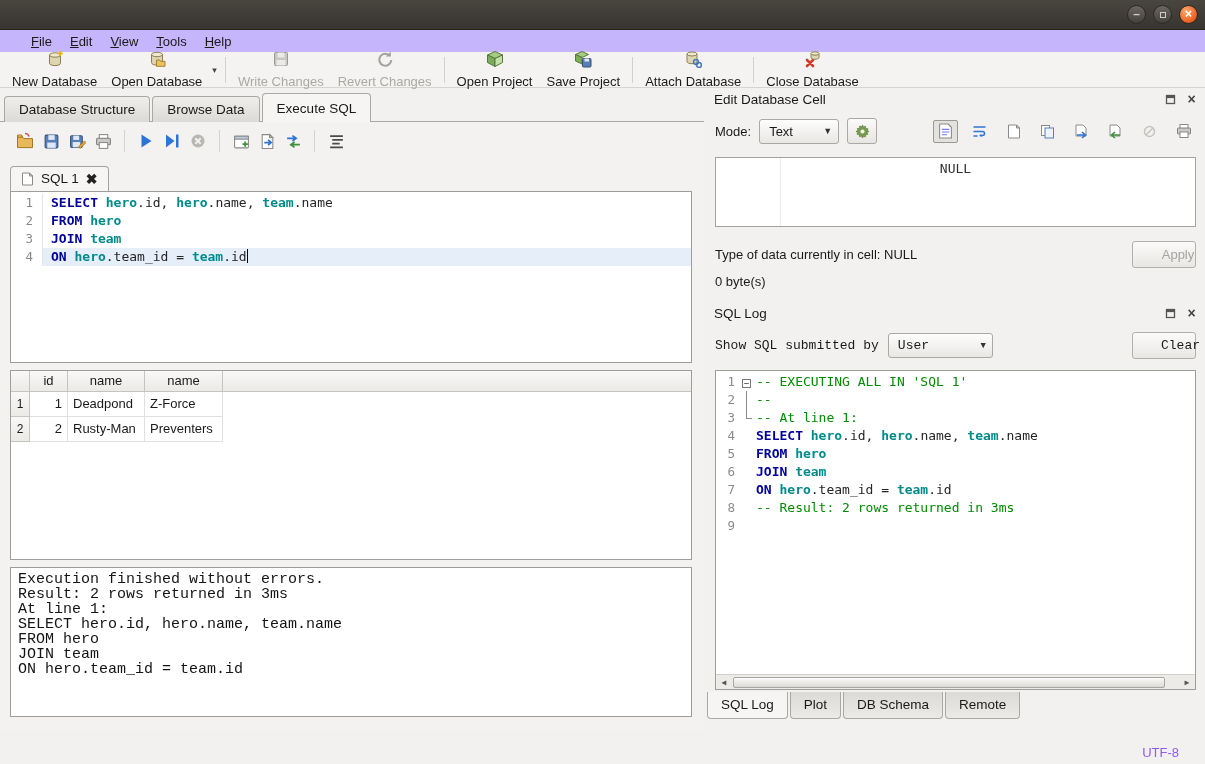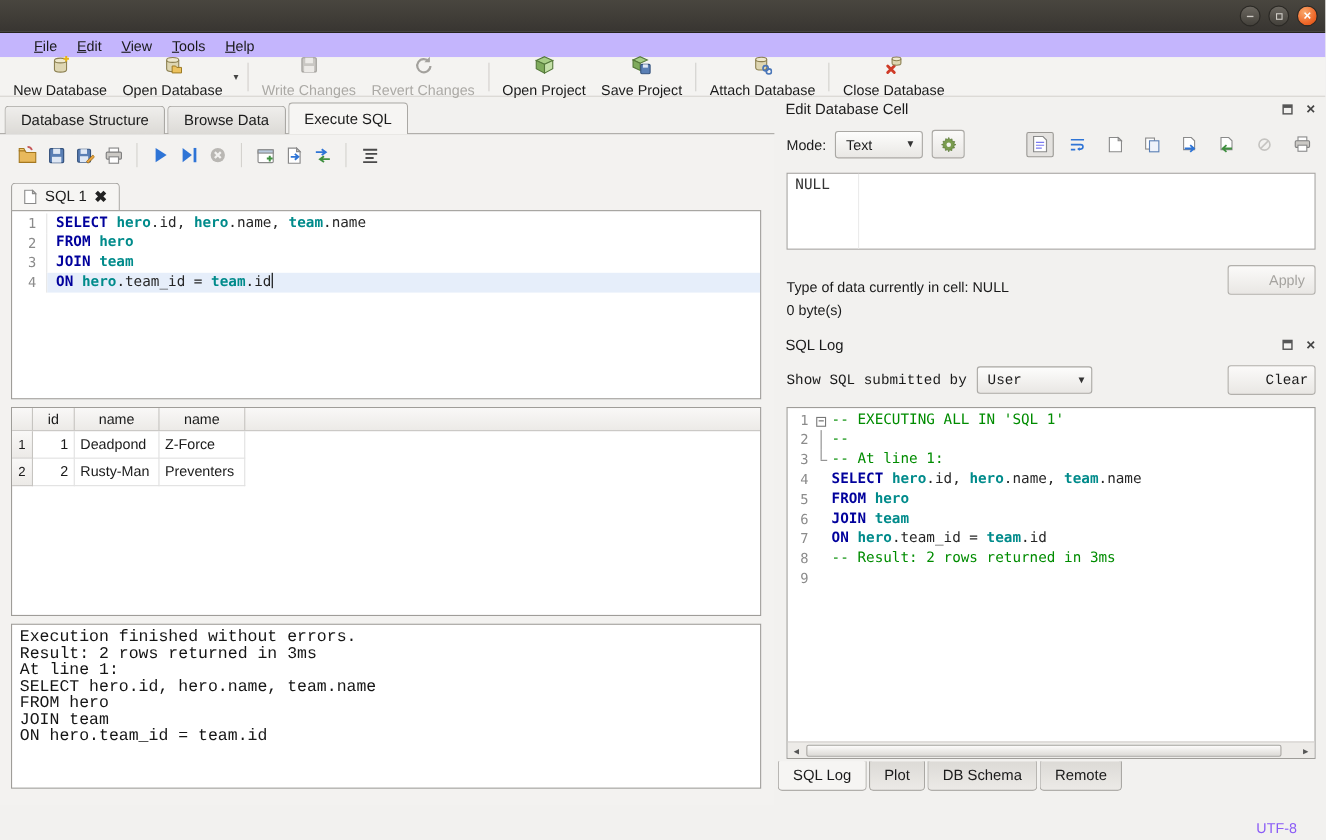--- a/index.html
+++ b/index.html
@@ -76,26 +76,26 @@
   .dock-close { font-size:14px; font-weight:bold; color:#444; line-height:13px; }
   .mode-row { display:flex; align-items:center; gap:8px; padding:8px 9px 4px; }
   .combo { height:25px; background:linear-gradient(#fdfdfc,#e9e7e4); border:1px solid #aaa8a4; border-radius:3px; display:flex; align-items:center; padding:0 6px 0 9px; gap:12px; }
   .combo .arr { font-size:9px; color:#333; }
   .sq-btn { width:30px; height:26px; border:1px solid #aaa8a4; border-radius:3px; background:linear-gradient(#fbfaf9,#e8e6e3); display:flex; align-items:center; justify-content:center; }
   .cell-icons { margin-left:auto; display:flex; gap:9px; align-items:center; }
   .mini-btn { width:25px; height:23px; display:flex; align-items:center; justify-content:center; border-radius:2px; }
   .mini-btn.checked { border:1px solid #9a9894; background:#e4e2df; }
   .mini-btn.disabled { opacity:.5; }
 
-  .cell-value-box { margin:9px 9px 0; height:70px; border:1px solid #a5a3a0; background:#fff; position:relative; font-family:"DejaVu Sans Mono", monospace; font-size:13px; color:#333; padding:3px 7px; }
+  .cell-value-box { margin:9px 9px 0; height:70px; border:1px solid #a5a3a0; background:#fff; position:relative; font-family:"DejaVu Sans Mono", monospace; font-size:13px; color:#333; padding:3px 7px;text-align:center; }
   .cell-value-box::after { content:''; position:absolute; left:64px; top:0; bottom:0; width:1px; background:#ebebeb; }
 
-  .cellinfo-row { display:flex; align-items:flex-end; padding:14px 9px 0; }
+  .cellinfo-row { display:flex; align-items:center; padding:14px 9px 0; }
   .byte-info { padding:6px 9px 0; }
-  .push-btn { width:80px; height:27px; border:1px solid #b2b0ac; border-radius:3px; background:linear-gradient(#fbfaf9,#e9e7e4); text-align:center; line-height:25px; margin-left:auto;padding-left:28px; }
+  .push-btn { width:64px; height:27px; border:1px solid #b2b0ac; border-radius:3px; background:linear-gradient(#fbfaf9,#e9e7e4); text-align:center; line-height:25px; margin-left:auto;padding-left:28px; }
   .push-btn.disabled { color:#a5a39f; }
 
   .log-filter-row { display:flex; align-items:center; gap:9px; padding:8px 9px 4px;font-family:Liberation Mono, monospace; }
   .log-frame { margin:7px 9px 0; height:320px; border:1px solid #9f9d99; background:#fff; font-family:"DejaVu Sans Mono", monospace; font-size:13px; position:relative; overflow:hidden; padding-top:2px; }
   .log-line { display:flex; height:18px; line-height:18px; }
   .log-gutter { width:24px; flex:none; text-align:right; padding-right:5px; color:#8b8b8b; font-size:12.5px; }
   .fold-col { width:16px; flex:none; position:relative; }
   .fold-box { display:inline-block; width:9px; height:9px; border:1px solid #787878; background:#fff; font-size:9px; line-height:7px; text-align:center; color:#333; margin:4px 0 0 2px; }
   .fold-mid::before { content:''; position:absolute; left:6px; top:0; bottom:0; width:1px; background:#8a8a8a; }
   .fold-end::before { content:''; position:absolute; left:6px; top:0; height:9px; width:1px; background:#8a8a8a; }

